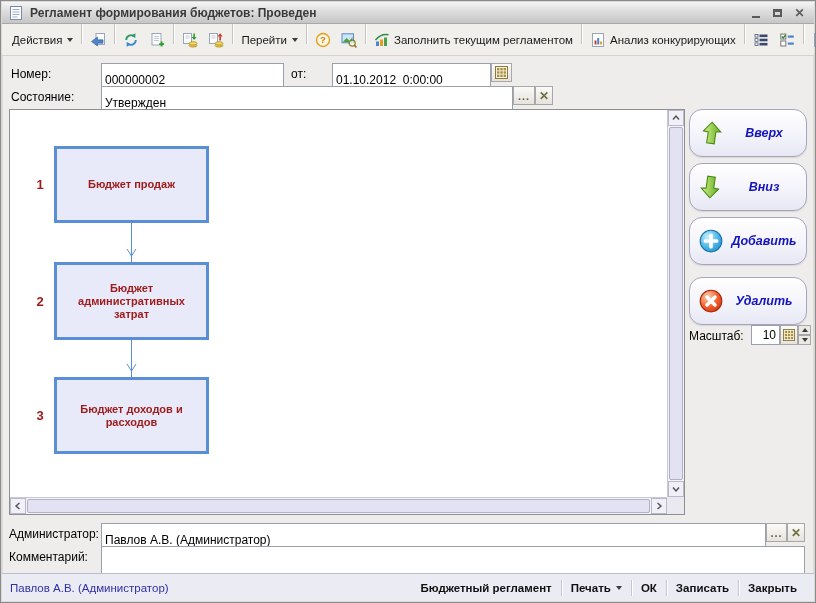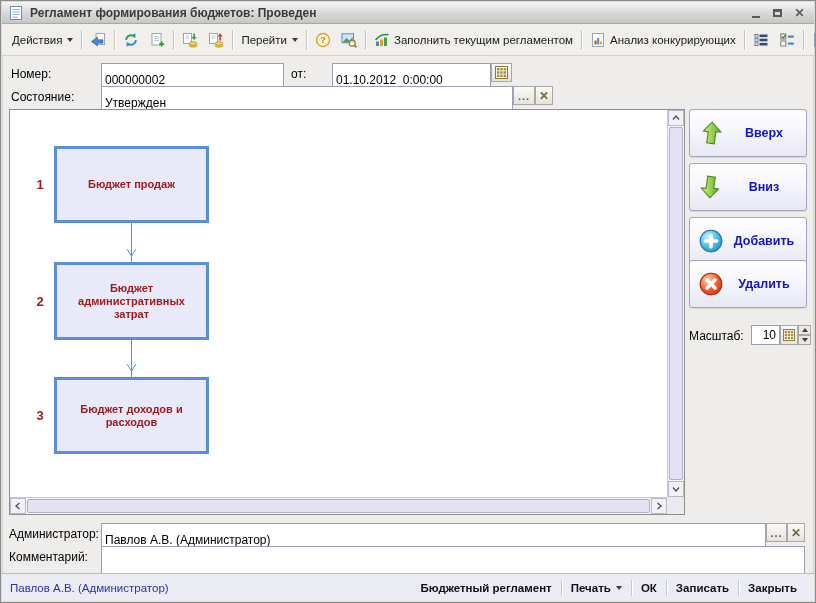--- a/index.html
+++ b/index.html
@@ -20,21 +20,21 @@
   .title-text { font-weight:bold; color:#3a3a3a; font-size:12px; white-space:nowrap; }
   .win-controls { margin-left:auto; display:flex; gap:5px; }
   .wc { width:17px; height:15px; display:flex; align-items:center; justify-content:center; color:#5a5a5a; }
   .wc-min-bar { width:8px; height:2px; background:#5a5a5a; margin-top:8px; }
   .wc-max-box { width:9px; height:8px; border:2px solid #5a5a5a; border-top-width:3px; }
   .wc-close-x { font-size:12px; font-weight:bold; line-height:1; }
   
   .toolbar {
     position:absolute; left:1px; right:1px; top:23px; height:32px;
     background:#f1efec; border-bottom:1px solid #d6d3cf;
-    display:flex; align-items:center; padding:0 5px; white-space:nowrap;
+    display:flex; padding:0 5px; white-space:nowrap;
   }
   .tb-btn {
     display:inline-flex; align-items:center; gap:4px;
     padding:3px 4px; border:1px solid transparent; border-radius:2px;
     background:transparent; font-family:inherit; font-size:11.5px; color:#1a1a1a;
   }
   .tb-sep { width:1px; height:20px; background:#c6c3bf; box-shadow:1px 0 0 #ffffff; margin:0 3px; flex:0 0 1px; }
   .caret { width:0; height:0; border-left:3px solid transparent; border-right:3px solid transparent; border-top:4px solid #3c3c3c; margin-left:1px; }
   .tb-ico { width:16px; height:16px; flex:0 0 16px; }
   
@@ -81,23 +81,23 @@
   .vsb .sb-up { top:0; left:0; }
   .vsb .sb-down { bottom:0; left:0; }
   .hsb .sb-left { left:0; top:0; }
   .hsb .sb-right { right:0; top:0; }
   .vsb-thumb { position:absolute; left:1px; right:1px; top:17px; bottom:17px; background:#e2e2f2; border:1px solid #b0b0c6; border-radius:2px; }
   .hsb-thumb { position:absolute; top:1px; bottom:1px; left:17px; right:17px; background:#e2e2f2; border:1px solid #b0b0c6; border-radius:2px; }
   
   .side-btn {
     position:absolute; left:688px; width:118px; height:48px;
     display:flex; align-items:center; padding:0 6px 0 8px; gap:4px;
-    border:1px solid #a6a6c0; border-radius:3px;
+    border:1px solid #a6a6c0; border-radius:13px;
     background:linear-gradient(180deg,#ffffff 0%,#f3f3fb 55%,#e8e8f5 100%);
-    box-shadow:0 1px 1px rgba(0,0,0,0.10); font-family:inherit;
+    box-shadow:0 1px 1px rgba(0,0,0,0.10); font-family:inherit;font-style:italic;
   }
   .side-ico { width:26px; height:26px; flex:0 0 26px; }
   .side-lbl { flex:1; text-align:center; color:#1414be; font-weight:bold; font-size:12.5px; }
   .spin { position:absolute; left:797px; top:324px; width:13px; height:20px; }
   .spin-btn { position:absolute; left:0; width:13px; height:10px; border:1px solid #a8a8a8; background:#ece9e4; display:flex; align-items:center; justify-content:center; padding:0; }
   .tri-up { width:0; height:0; border-left:3px solid transparent; border-right:3px solid transparent; border-bottom:4px solid #3c3c3c; }
   .tri-down { width:0; height:0; border-left:3px solid transparent; border-right:3px solid transparent; border-top:4px solid #3c3c3c; }
   
   .statusbar {
     position:absolute; left:1px; right:1px; bottom:1px; height:28px;
@@ -379,21 +379,21 @@
             <stop offset="0" stop-color="#c8f0fc"></stop>
             <stop offset="0.55" stop-color="#4ab4e8"></stop>
             <stop offset="1" stop-color="#1a84c0"></stop>
           </radialGradient>
         </defs>
       <circle cx="12" cy="12" r="10" fill="url(#gA)" stroke="#1a74a8"></circle>
       <path d="M12 6.8 v10.4 M6.8 12 h10.4" stroke="#fff" stroke-width="3.4" stroke-linecap="round"></path>
     </svg>
     <span class="side-lbl">Добавить</span>
   </button>
-  <button class="side-btn" style="top:259px;">
+  <button class="side-btn" style="top:276px;">
     <svg class="side-ico" viewBox="0 0 24 24">
       <defs>
           <radialGradient id="gR" cx="0.35" cy="0.3" r="0.9">
             <stop offset="0" stop-color="#ffd0b0"></stop>
             <stop offset="0.55" stop-color="#f05a2a"></stop>
             <stop offset="1" stop-color="#c03010"></stop>
           </radialGradient>
         </defs>
       <circle cx="12" cy="12" r="10" fill="url(#gR)" stroke="#a82808"></circle>
       <path d="M8.3 8.3 L15.7 15.7 M15.7 8.3 L8.3 15.7" stroke="#fff" stroke-width="3.2" stroke-linecap="round"></path>

